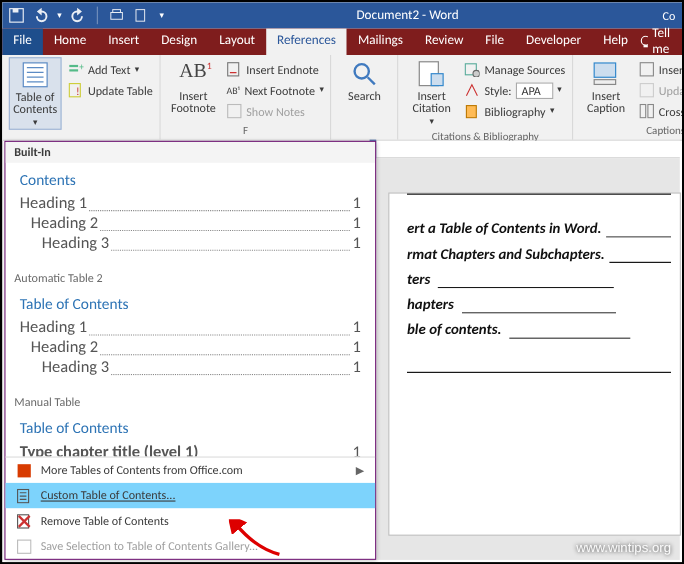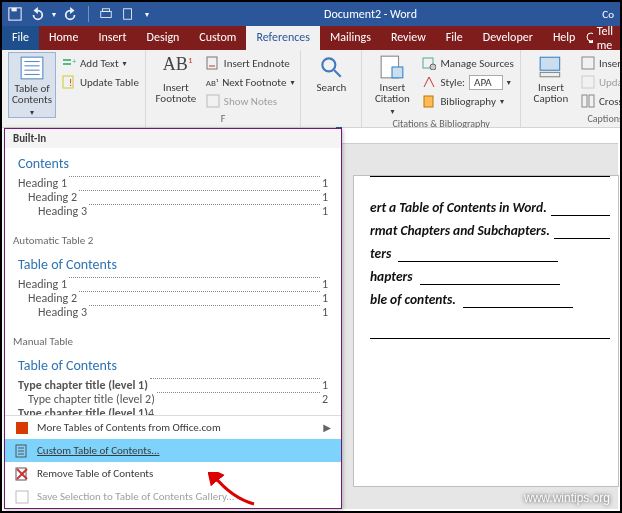--- a/index.html
+++ b/index.html
@@ -43,21 +43,21 @@
   .page p.rule { border-top: 1px solid #000; height: 0; margin: 14px 0 22px; }
   .ul { display:inline-block; border-bottom: 1px solid #000; width: 80px; vertical-align: bottom; margin-left: 4px; }
 
   
   .gallery { position: absolute; top: 126px; left: 2px; width: 338px; bottom: 2px; background: #fff; border: 1px solid #701a75; box-shadow: 1px 1px 4px rgba(0,0,0,.25); font-size: 11px; color: #3b3b3b; display: flex; flex-direction: column; z-index: 5; }
   .gal-scroll { overflow: hidden; flex: 1; }
   .gal-header { background: #f4f4f4; font-weight: 600; padding: 3px 8px; }
   .gal-section { padding: 3px 8px 2px; color: #6b6b6b; }
   .preview { border: 1px solid transparent; margin: 2px 6px 6px; padding: 4px 6px 6px; }
   .preview .pv-title { color: #2e74b5; font-family: Calibri; font-size: 14px; margin-bottom: 4px; }
-  .pv-row { display: flex; align-items: flex-start; font-size: 12px; color: #555; }
+  .pv-row { display: flex; align-items: flex-end; font-size: 15px; color: #555; }
   .pv-label { white-space: nowrap; }
   .pv-dots { flex: 1; border-bottom: 1px dotted #888; margin: 0 2px 2px; }
   .pv-row.l2 .pv-label { padding-left: 10px; }
   .pv-row.l3 .pv-label { padding-left: 20px; }
   .gal-footer { border-top: 1px solid #dcdcdc; }
   .gal-item { display: flex; align-items: center; gap: 8px; padding: 4px 10px; height: 23px; }
   .gal-item.hover { background: #7dd3fc; }
   .gal-item .ico { width: 14px; height: 14px; }
   .gal-item.disabled { color: #a0a0a0; }
   .gal-item .chev { margin-left: auto; font-size: 10px; color: #666; }
@@ -97,21 +97,21 @@
     </div>
     <div class="title-text">Document2 - Word</div>
     <div class="title-right">Co</div>
   </div>
 
   <div class="tabs">
     <div class="tab file">File</div>
     <div class="tab">Home</div>
     <div class="tab">Insert</div>
     <div class="tab">Design</div>
-    <div class="tab">Custom</div>
+    <div class="tab">Layout</div>
     <div class="tab active">References</div>
     <div class="tab">Mailings</div>
     <div class="tab">Review</div>
     <div class="tab">File</div>
     <div class="tab">Developer</div>
     <div class="tab">Help</div>
     <div class="tell-me">
       <svg width="12" height="12">
           <circle cx="6" cy="5" r="4" fill="none" stroke="#fff"></circle>
           <rect x="4" y="9" width="4" height="2" fill="#fff"></rect>

